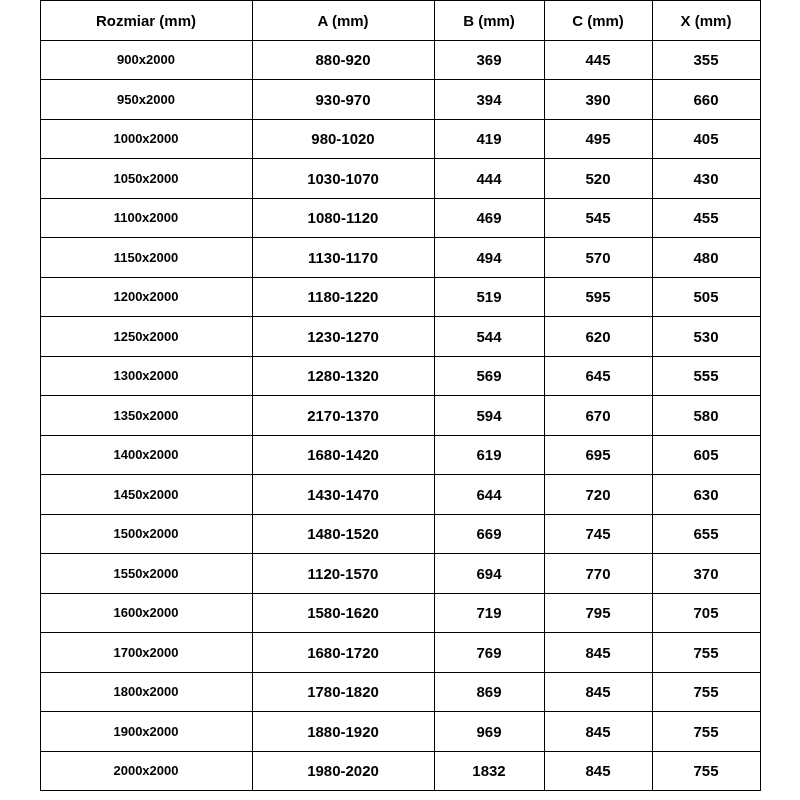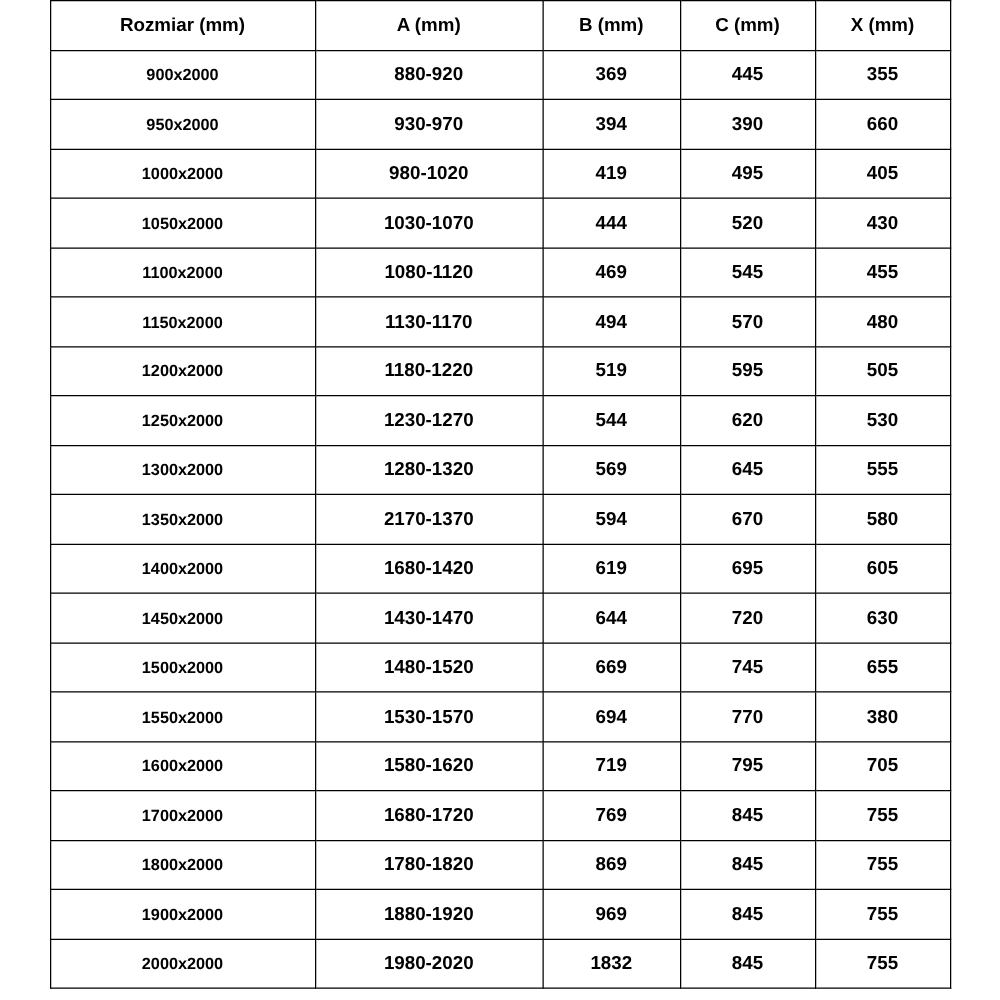--- a/index.html
+++ b/index.html
@@ -160,24 +160,24 @@
         </tr>
         <tr>
           <td class="size-cell">1500x2000</td>
           <td>1480-1520</td>
           <td>669</td>
           <td>745</td>
           <td>655</td>
         </tr>
         <tr>
           <td class="size-cell">1550x2000</td>
-          <td>1530-1570</td>
+          <td>1120-1570</td>
           <td>694</td>
           <td>770</td>
-          <td>380</td>
+          <td>370</td>
         </tr>
         <tr>
           <td class="size-cell">1600x2000</td>
           <td>1580-1620</td>
           <td>719</td>
           <td>795</td>
           <td>705</td>
         </tr>
         <tr>
           <td class="size-cell">1700x2000</td>

